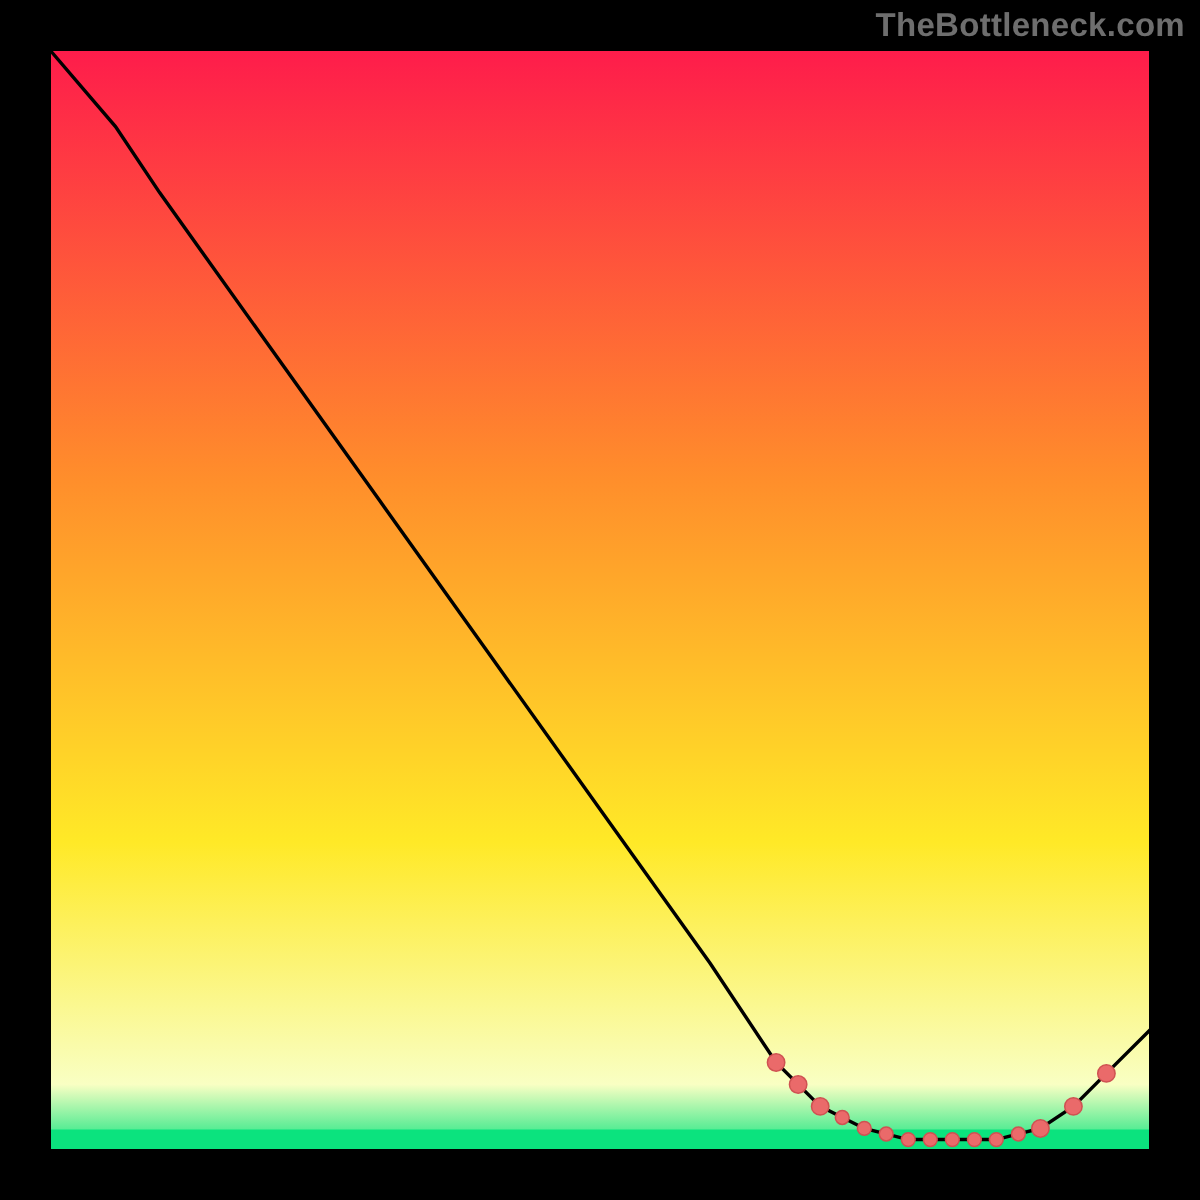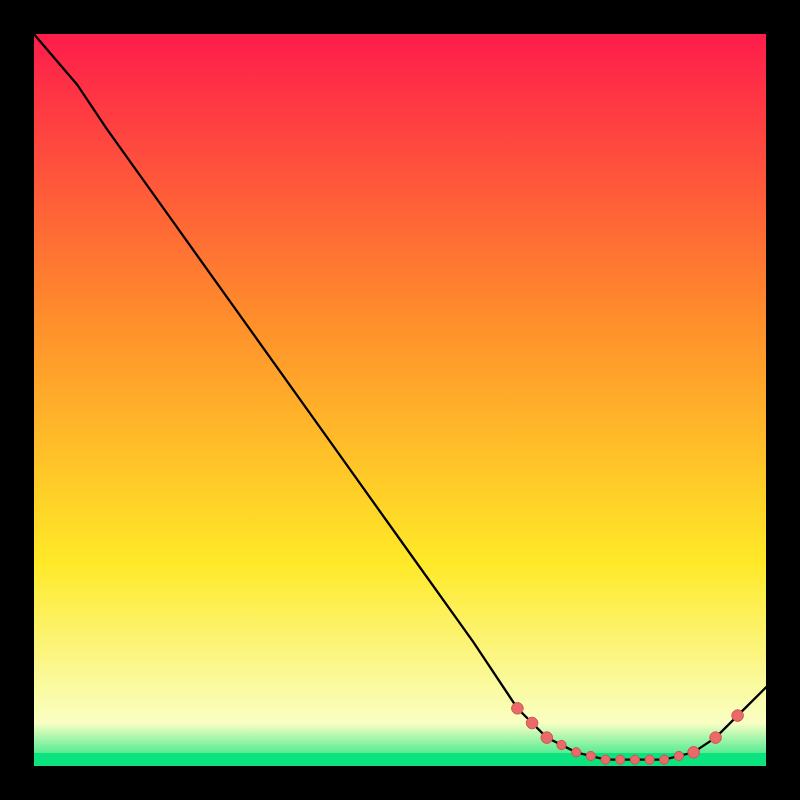--- a/index.html
+++ b/index.html
@@ -65,13 +65,14 @@
         <circle cx="634.9" cy="759.7" r="4.6" fill="#ea6a6a" stroke="#cf5252" stroke-width="1"></circle>
         <circle cx="649.6" cy="759.7" r="4.6" fill="#ea6a6a" stroke="#cf5252" stroke-width="1"></circle>
         <circle cx="664.2" cy="759.7" r="4.6" fill="#ea6a6a" stroke="#cf5252" stroke-width="1"></circle>
         <circle cx="678.9" cy="756.0" r="4.6" fill="#ea6a6a" stroke="#cf5252" stroke-width="1"></circle>
         <circle cx="693.6" cy="752.3" r="5.8" fill="#ea6a6a" stroke="#cf5252" stroke-width="1"></circle>
         <circle cx="715.6" cy="737.6" r="5.8" fill="#ea6a6a" stroke="#cf5252" stroke-width="1"></circle>
         <circle cx="737.6" cy="715.6" r="5.8" fill="#ea6a6a" stroke="#cf5252" stroke-width="1"></circle>
       </g>
   </svg>
 
+  <div class="watermark">TheBottleneck.com</div>
 </div>
 
 </body></html>

